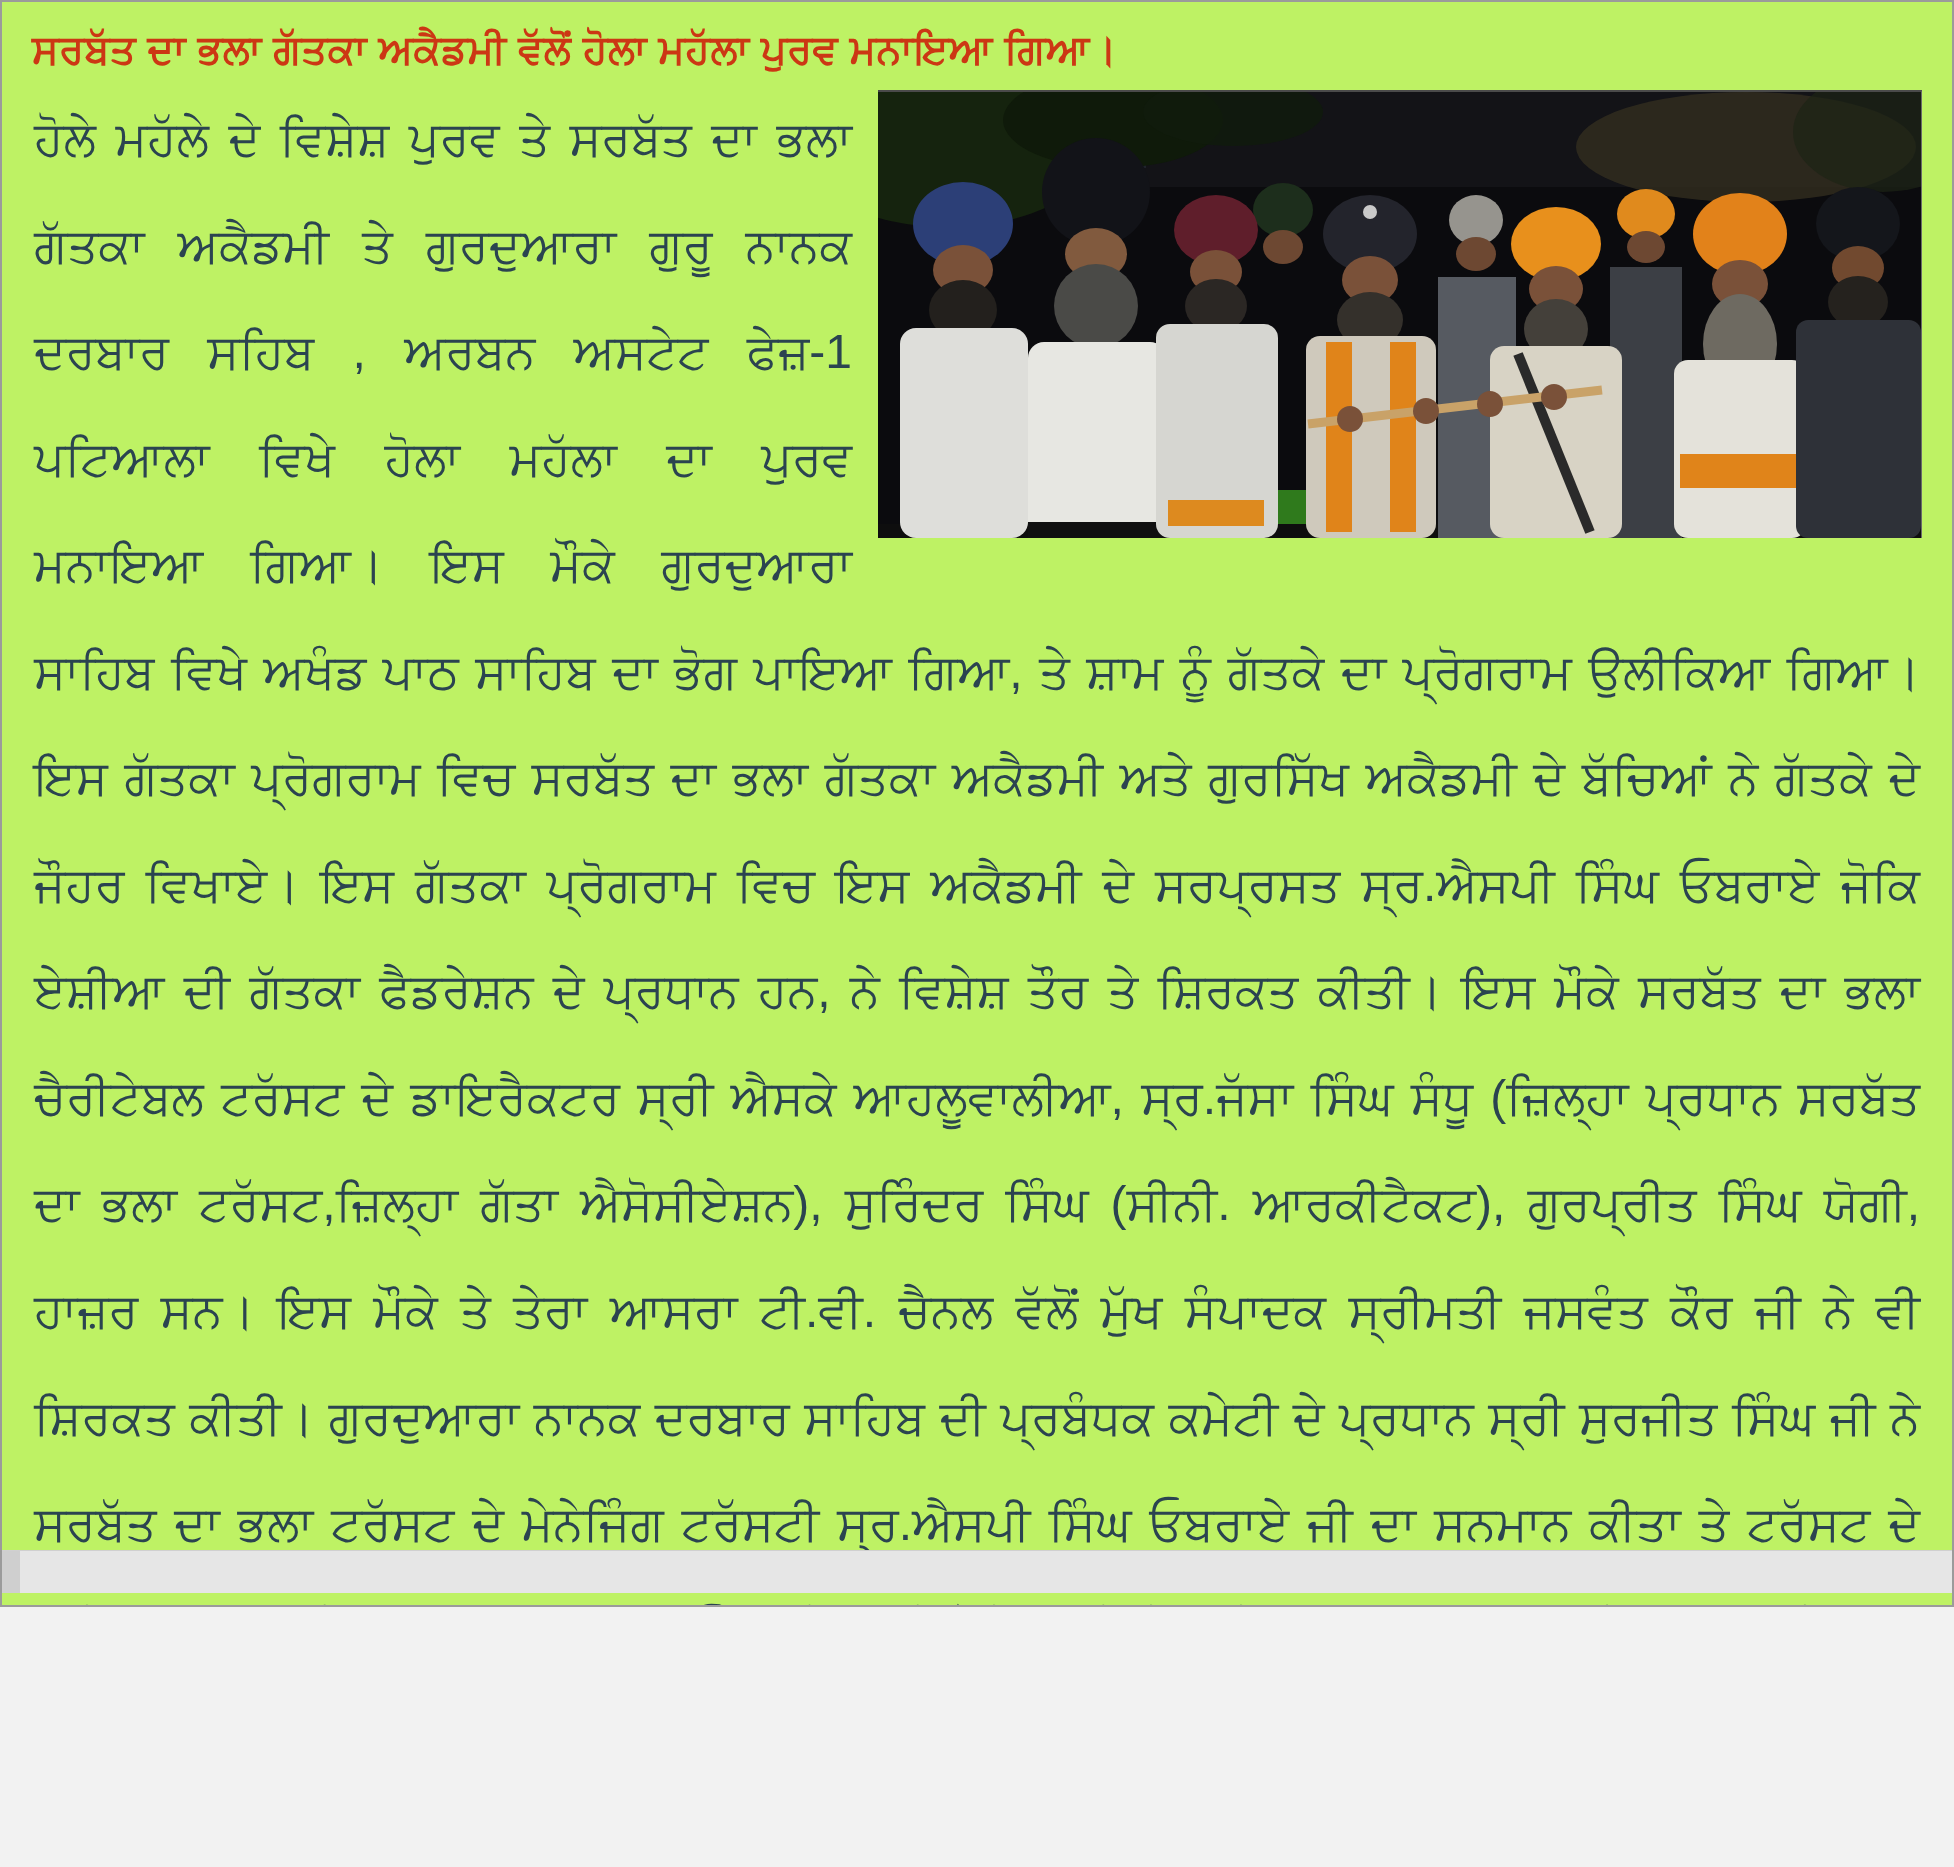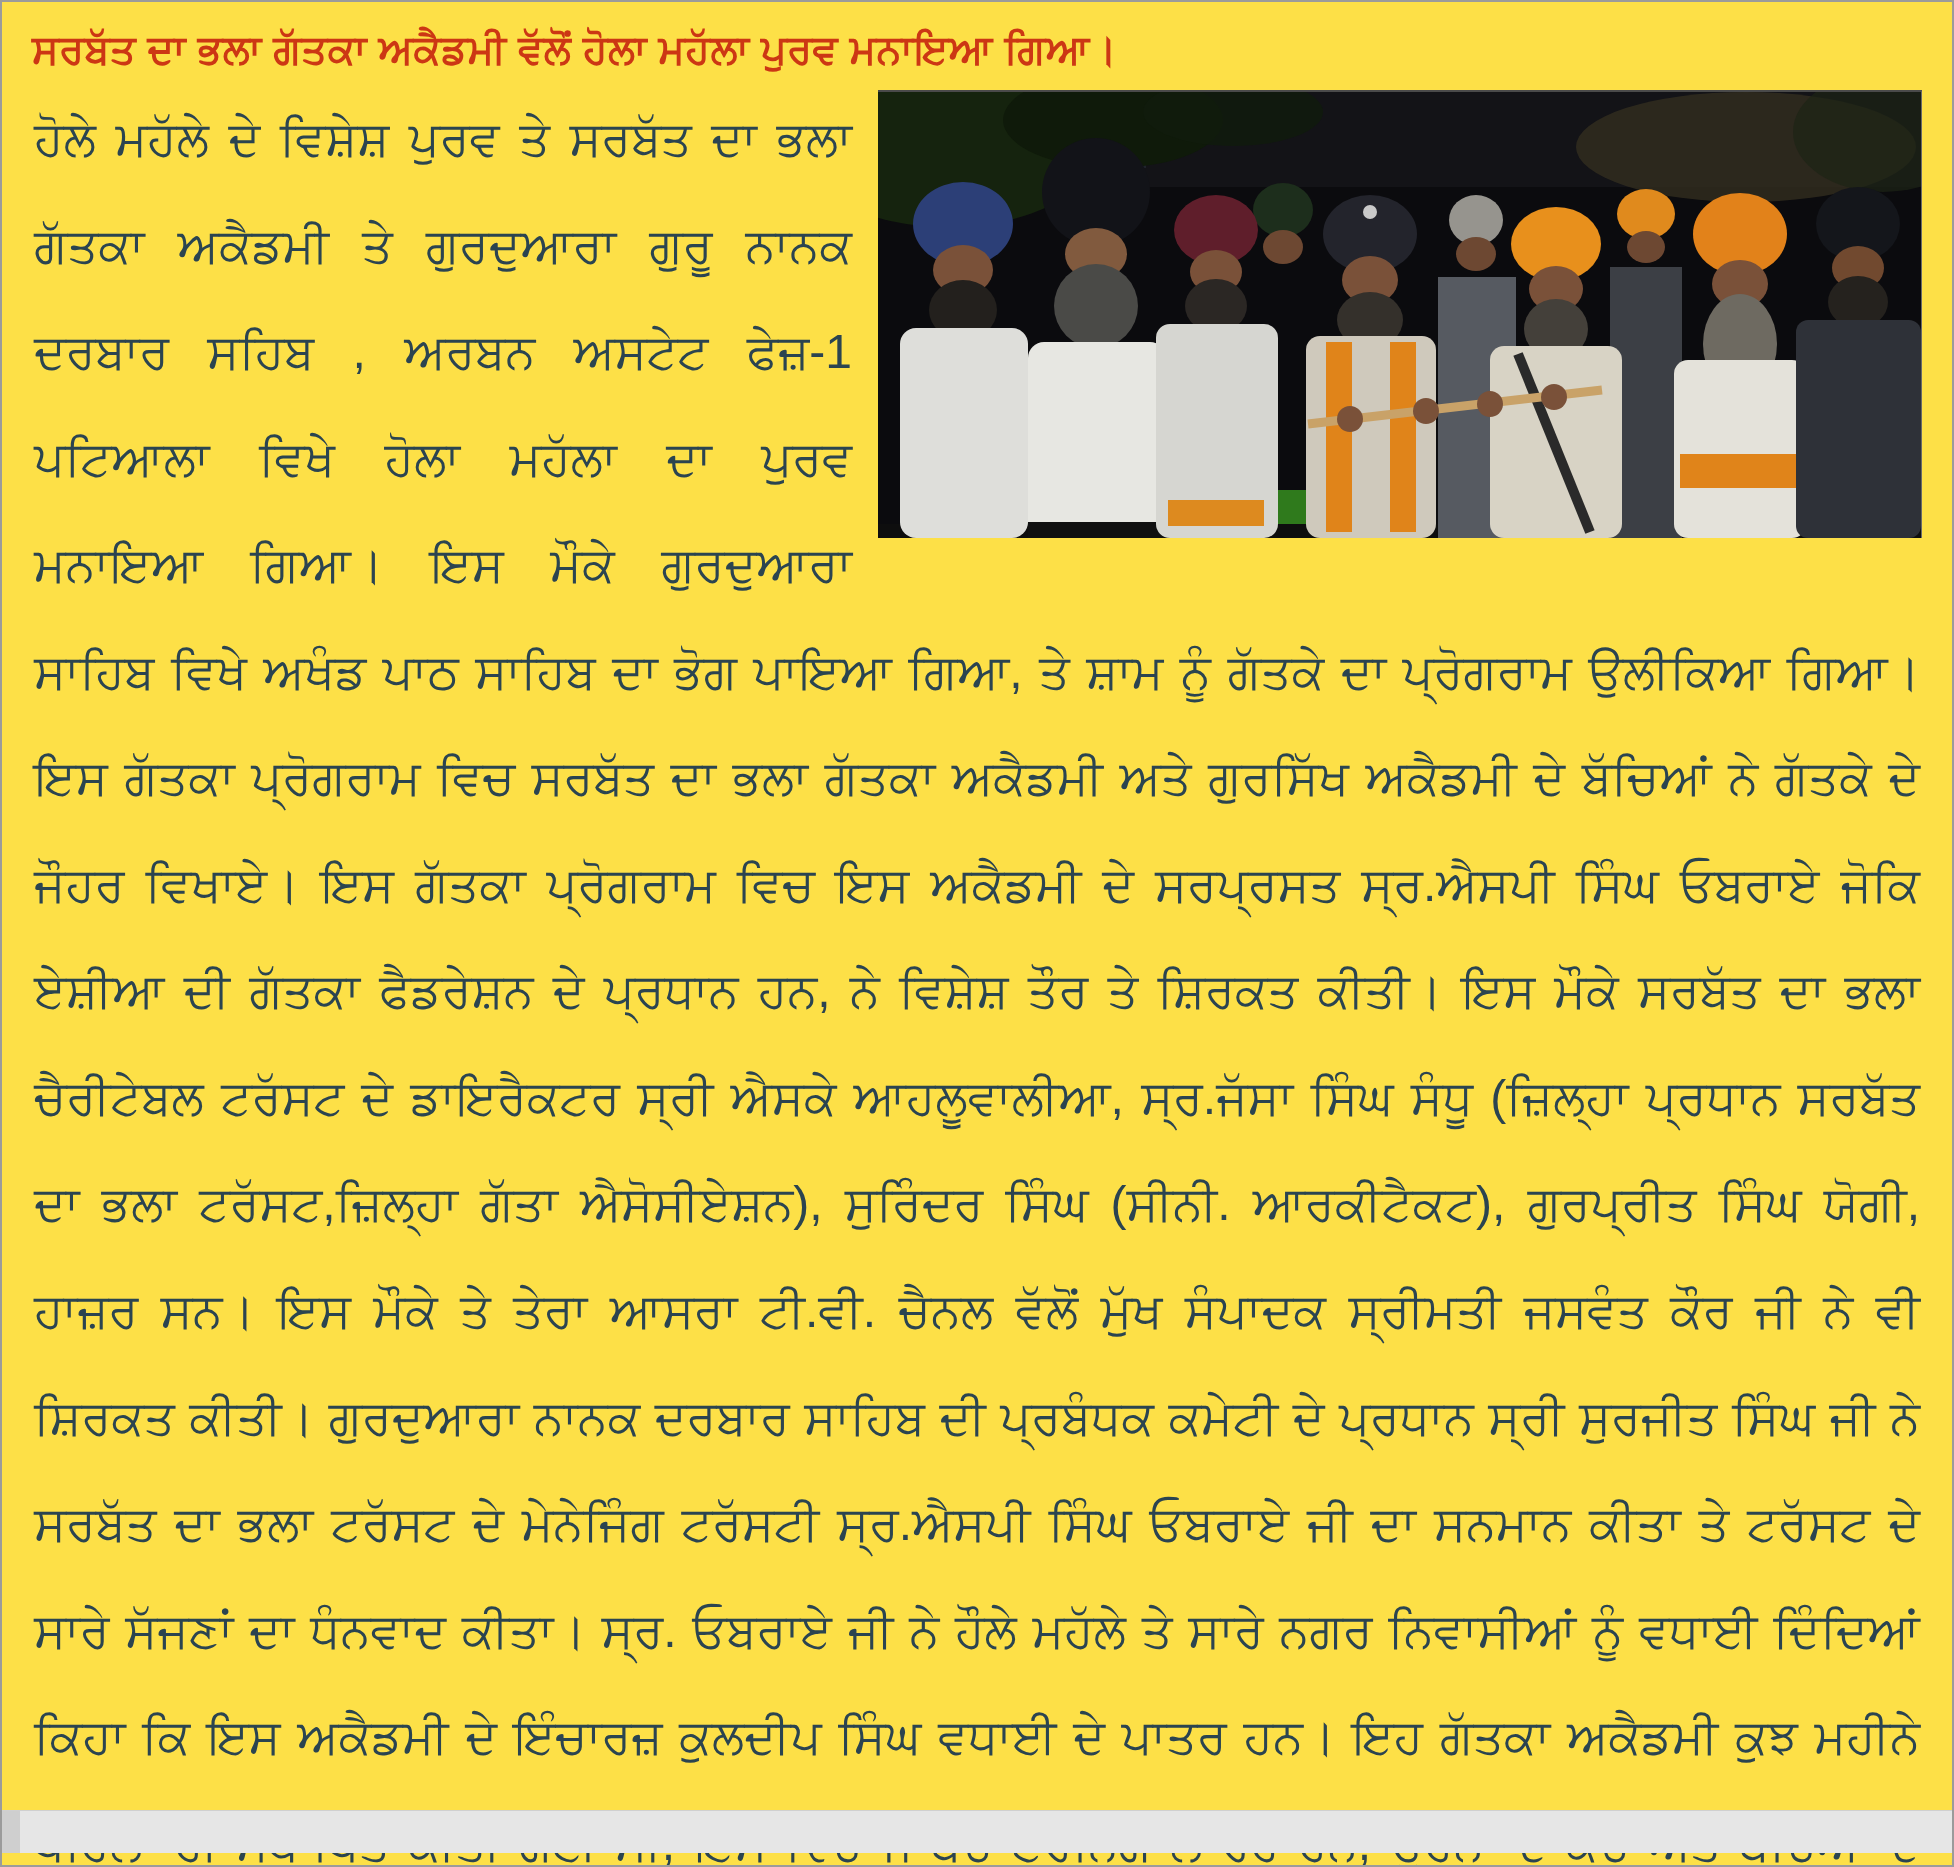--- a/index.html
+++ b/index.html
@@ -4,22 +4,22 @@
 <style>
   html,body{margin:0;padding:0;}
   body{
     width:1954px;height:1867px;
     background:#f2f2f2;
     font-family:"Liberation Sans","DejaVu Sans",sans-serif;
   }
   .page{
     position:relative;
     box-sizing:border-box;
-    width:1954px;height:1867px;
-    background:#fde047;
+    width:1954px;height:1607px;
+    background:#bef264;
     border:2px solid #9b9b9b;
     overflow:hidden;
   }
   .content{
     padding:22px 30px 0 30px;
   }
   .headline{
     margin:0 0 12px 0;
     font-size:40px;
     font-weight:bold;

